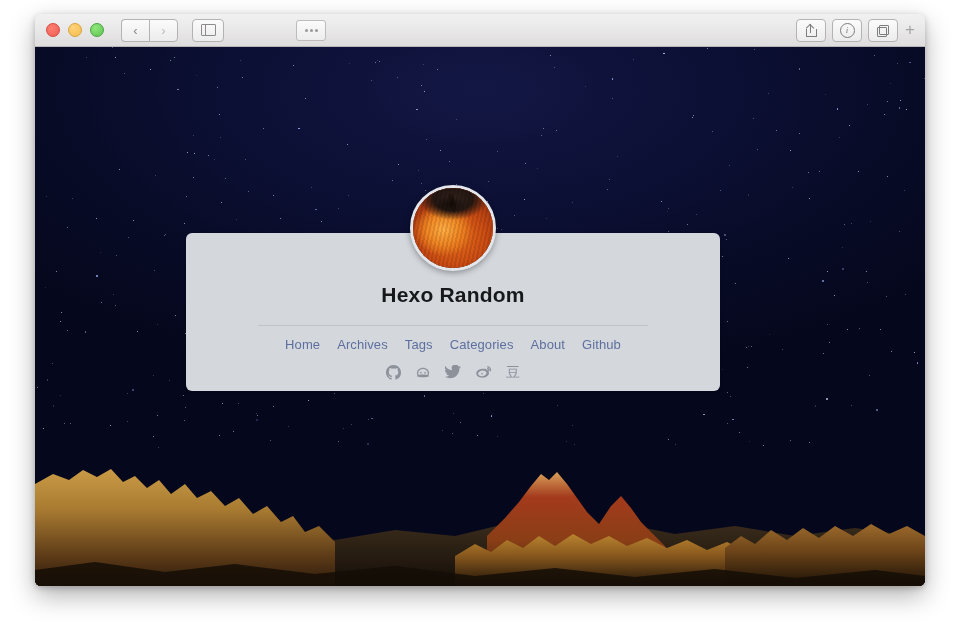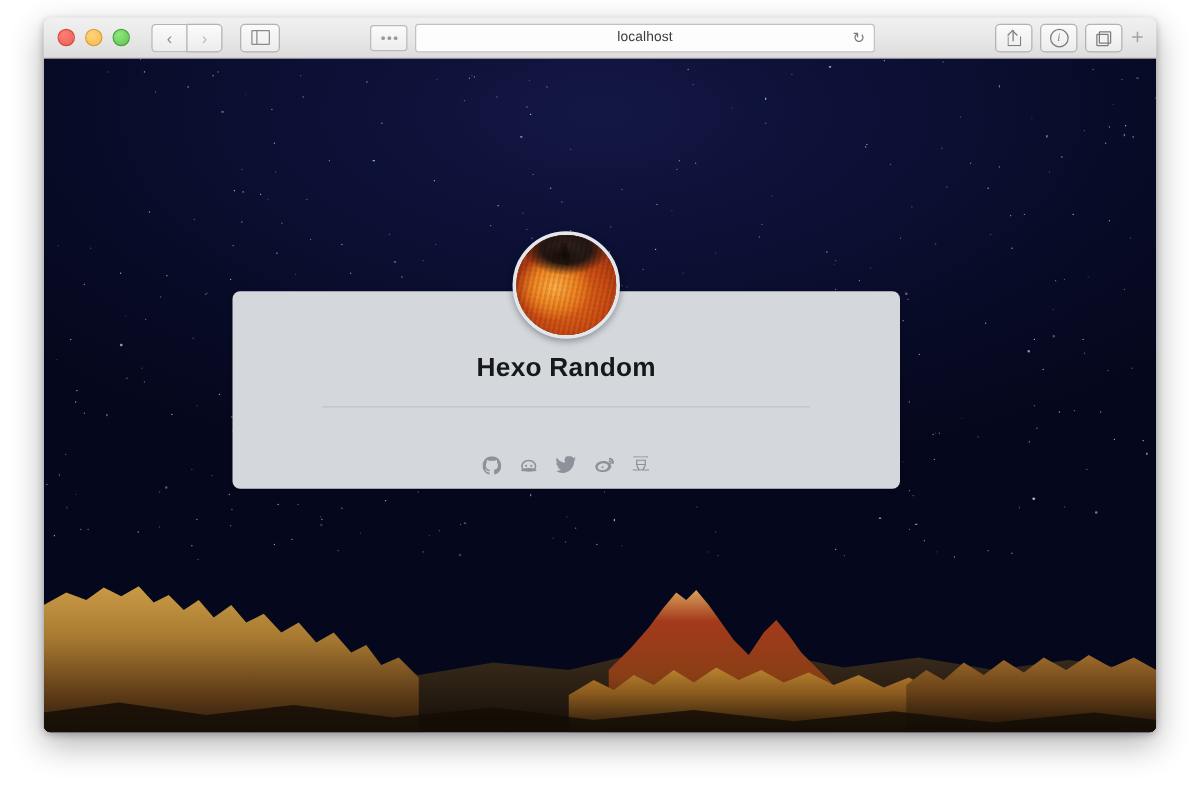--- a/index.html
+++ b/index.html
@@ -386,24 +386,20 @@
       <div class="tb-btn single">
         <span class="sidebar-glyph"></span>
       </div>
 
       <div class="dots-btn">
         <i></i>
         <i></i>
         <i></i>
       </div>
 
-      <div class="url-bar">
-        <span class="url-text">localhost</span>
-        <span class="reload-icon">↻</span>
-      </div>
 
       <div class="right-group">
         <div class="rt-btn">
           <span class="ico-share">
               <em></em>
             </span>
         </div>
         <div class="rt-btn">
           <span class="ico-info">i</span>
         </div>
@@ -811,20 +807,28 @@
         <div class="avatar">
           <div class="avatar-art">
               <i></i>
             </div>
         </div>
 
         <div class="site-title">Hexo Random</div>
 
         <div class="divider"></div>
 
+        <div class="nav">
+          <a href="#">Home</a>
+          <a href="#">Archives</a>
+          <a href="#">Tags</a>
+          <a href="#">Categories</a>
+          <a href="#">About</a>
+          <a href="#">Github</a>
+        </div>
 
         <div class="socials">
 
           <a href="#">
             <svg width="15" height="15" viewBox="0 0 16 16" fill="#8d919a">
               <path d="M8 0C3.58 0 0 3.58 0 8c0 3.54 2.29 6.53 5.47 7.59.4.07.55-.17.55-.38
                        0-.19-.01-.82-.01-1.49-2.01.37-2.53-.49-2.69-.94-.09-.23-.48-.94-.82-1.13-.28-.15-.68-.52-.01-.53.63-.01
                        1.08.58 1.23.82.72 1.21 1.87.87 2.33.66.07-.52.28-.87.51-1.07-1.78-.2-3.64-.89-3.64-3.95
                        0-.87.31-1.59.82-2.15-.08-.2-.36-1.02.08-2.12 0 0 .67-.21 2.2.82a7.4 7.4 0 0 1 2-.27c.68 0 1.36.09
                        2 .27 1.53-1.04 2.2-.82 2.2-.82.44 1.1.16 1.92.08 2.12.51.56.82 1.27.82 2.15 0 3.07-1.87 3.75-3.65

